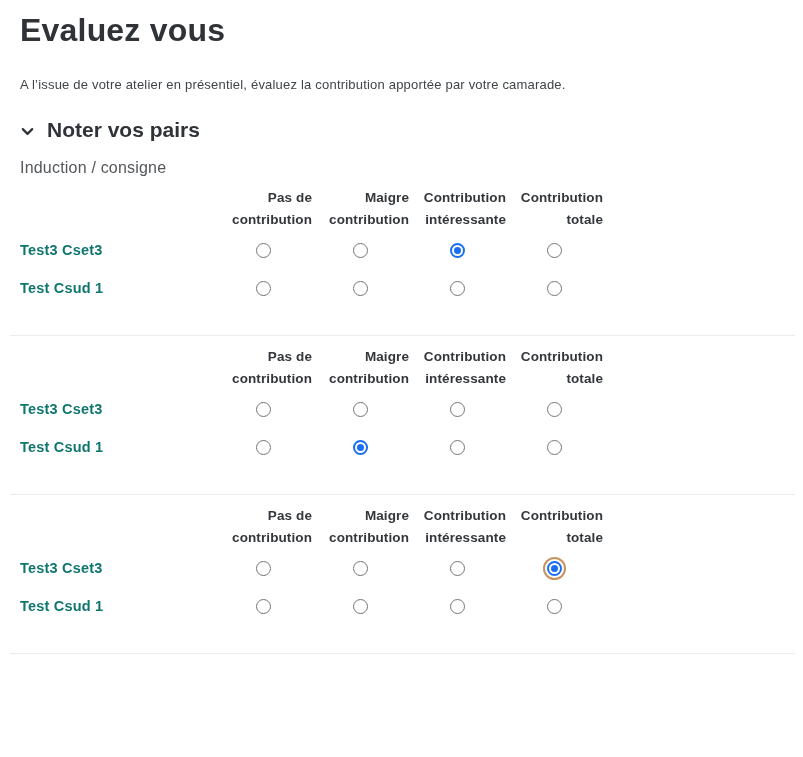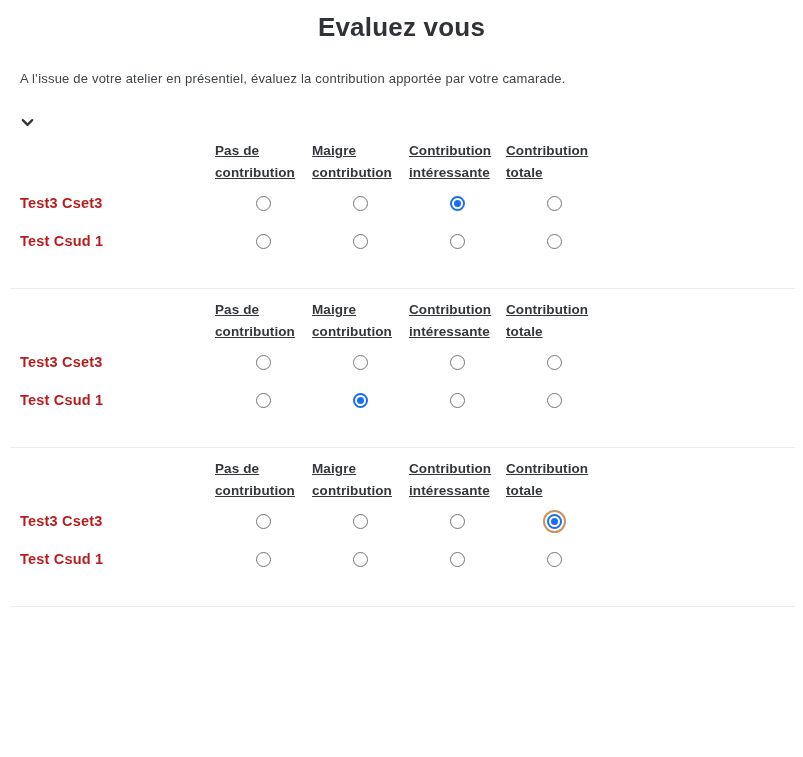--- a/index.html
+++ b/index.html
@@ -13,25 +13,24 @@
   }
   .page {
     width: 803px;
     min-height: 757px;
     padding-top: 12px;
   }
   .pad { padding-left: 20px; padding-right: 20px; }
 
   h1.page-title {
     margin: 0;
-    font-size: 26px;
+    font-size: 32px;
     font-weight: 700;
     color: #2f3337;
     letter-spacing: 0.2px;
-    text-align: center;
   }
   .page-description {
     margin-top: 28px;
     font-size: 13px;
     color: #3f4448;
     letter-spacing: 0.2px;
   }
   .section-header {
     margin-top: 26px;
     display: flex;
@@ -65,32 +64,31 @@
     border-collapse: collapse;
     margin-top: 10px;
   }
   table.rating-table th, table.rating-table td { padding: 0; }
   .col-rowlabel { width: 195px; }
   .col-opt { width: 97px; }
   th.opt-header {
     font-size: 13.5px;
     font-weight: 700;
     color: #33373b;
-    text-align: left;
+    text-align: right;
     vertical-align: bottom;
     line-height: 22px;
     padding: 4px 3px 8px 3px;
     letter-spacing: 0.1px;
-    text-decoration: underline;
   }
   th.row-label {
     text-align: left;
     font-size: 14.5px;
     font-weight: 700;
-    color: #b91c1c;
+    color: #0f766e;
     letter-spacing: 0.2px;
   }
   tbody tr { height: 38px; }
   td.radio-cell { text-align: center; vertical-align: middle; }
 
   .radio {
     display: inline-block;
     position: relative;
     width: 15px;
     height: 15px;
@@ -129,22 +127,64 @@
   <div class="pad">
     <h1 class="page-title">Evaluez vous</h1>
     <div class="page-description">A l’issue de votre atelier en présentiel, évaluez la contribution apportée par votre camarade.</div>
 
     <div class="section-header">
       <span class="chev">
         <svg width="15" height="15" viewBox="0 0 16 16" fill="none">
           <path d="M3 5.5 L8 10.5 L13 5.5" stroke="#2f3337" stroke-width="2.4" stroke-linecap="round" stroke-linejoin="round"></path>
         </svg>
       </span>
+      <span class="section-title">Noter vos pairs</span>
     </div>
   </div>
+
+  <section>
+    <div class="pad">
+      <div class="group-label">Induction / consigne</div>
+      <table class="rating-table">
+        <colgroup>
+            <col class="col-rowlabel">
+            <col class="col-opt">
+            <col class="col-opt">
+            <col class="col-opt">
+            <col class="col-opt">
+          </colgroup>
+        <thead>
+          <tr>
+            <th></th>
+            <th class="opt-header">Pas de contribution</th>
+            <th class="opt-header">Maigre contribution</th>
+            <th class="opt-header">Contribution intéressante</th>
+            <th class="opt-header">Contribution totale</th>
+          </tr>
+        </thead>
+        <tbody>
+          <tr>
+            <th class="row-label">Test3 Cset3</th>
+            <td class="radio-cell"><span class="radio"></span></td>
+            <td class="radio-cell"><span class="radio"></span></td>
+            <td class="radio-cell"><span class="radio checked"></span></td>
+            <td class="radio-cell"><span class="radio"></span></td>
+          </tr>
+          <tr>
+            <th class="row-label">Test Csud 1</th>
+            <td class="radio-cell"><span class="radio"></span></td>
+            <td class="radio-cell"><span class="radio"></span></td>
+            <td class="radio-cell"><span class="radio"></span></td>
+            <td class="radio-cell"><span class="radio"></span></td>
+          </tr>
+        </tbody>
+      </table>
+    </div>
+    <hr class="group-divider">
+  </section>
 
   <section>
     <div class="pad">
       <table class="rating-table">
         <colgroup>
             <col class="col-rowlabel">
             <col class="col-opt">
             <col class="col-opt">
             <col class="col-opt">
             <col class="col-opt">
@@ -156,27 +196,27 @@
             <th class="opt-header">Maigre contribution</th>
             <th class="opt-header">Contribution intéressante</th>
             <th class="opt-header">Contribution totale</th>
           </tr>
         </thead>
         <tbody>
           <tr>
             <th class="row-label">Test3 Cset3</th>
             <td class="radio-cell"><span class="radio"></span></td>
             <td class="radio-cell"><span class="radio"></span></td>
+            <td class="radio-cell"><span class="radio"></span></td>
+            <td class="radio-cell"><span class="radio"></span></td>
+          </tr>
+          <tr>
+            <th class="row-label">Test Csud 1</th>
+            <td class="radio-cell"><span class="radio"></span></td>
             <td class="radio-cell"><span class="radio checked"></span></td>
-            <td class="radio-cell"><span class="radio"></span></td>
-          </tr>
-          <tr>
-            <th class="row-label">Test Csud 1</th>
-            <td class="radio-cell"><span class="radio"></span></td>
-            <td class="radio-cell"><span class="radio"></span></td>
             <td class="radio-cell"><span class="radio"></span></td>
             <td class="radio-cell"><span class="radio"></span></td>
           </tr>
         </tbody>
       </table>
     </div>
     <hr class="group-divider">
   </section>
 
   <section>
@@ -197,68 +237,28 @@
             <th class="opt-header">Contribution intéressante</th>
             <th class="opt-header">Contribution totale</th>
           </tr>
         </thead>
         <tbody>
           <tr>
             <th class="row-label">Test3 Cset3</th>
             <td class="radio-cell"><span class="radio"></span></td>
             <td class="radio-cell"><span class="radio"></span></td>
             <td class="radio-cell"><span class="radio"></span></td>
-            <td class="radio-cell"><span class="radio"></span></td>
+            <td class="radio-cell"><span class="radio checked focused"></span></td>
           </tr>
           <tr>
             <th class="row-label">Test Csud 1</th>
             <td class="radio-cell"><span class="radio"></span></td>
-            <td class="radio-cell"><span class="radio checked"></span></td>
+            <td class="radio-cell"><span class="radio"></span></td>
             <td class="radio-cell"><span class="radio"></span></td>
             <td class="radio-cell"><span class="radio"></span></td>
           </tr>
         </tbody>
       </table>
     </div>
     <hr class="group-divider">
   </section>
 
-  <section>
-    <div class="pad">
-      <table class="rating-table">
-        <colgroup>
-            <col class="col-rowlabel">
-            <col class="col-opt">
-            <col class="col-opt">
-            <col class="col-opt">
-            <col class="col-opt">
-          </colgroup>
-        <thead>
-          <tr>
-            <th></th>
-            <th class="opt-header">Pas de contribution</th>
-            <th class="opt-header">Maigre contribution</th>
-            <th class="opt-header">Contribution intéressante</th>
-            <th class="opt-header">Contribution totale</th>
-          </tr>
-        </thead>
-        <tbody>
-          <tr>
-            <th class="row-label">Test3 Cset3</th>
-            <td class="radio-cell"><span class="radio"></span></td>
-            <td class="radio-cell"><span class="radio"></span></td>
-            <td class="radio-cell"><span class="radio"></span></td>
-            <td class="radio-cell"><span class="radio checked focused"></span></td>
-          </tr>
-          <tr>
-            <th class="row-label">Test Csud 1</th>
-            <td class="radio-cell"><span class="radio"></span></td>
-            <td class="radio-cell"><span class="radio"></span></td>
-            <td class="radio-cell"><span class="radio"></span></td>
-            <td class="radio-cell"><span class="radio"></span></td>
-          </tr>
-        </tbody>
-      </table>
-    </div>
-    <hr class="group-divider">
-  </section>
-
 </div>
 
 </body></html>

